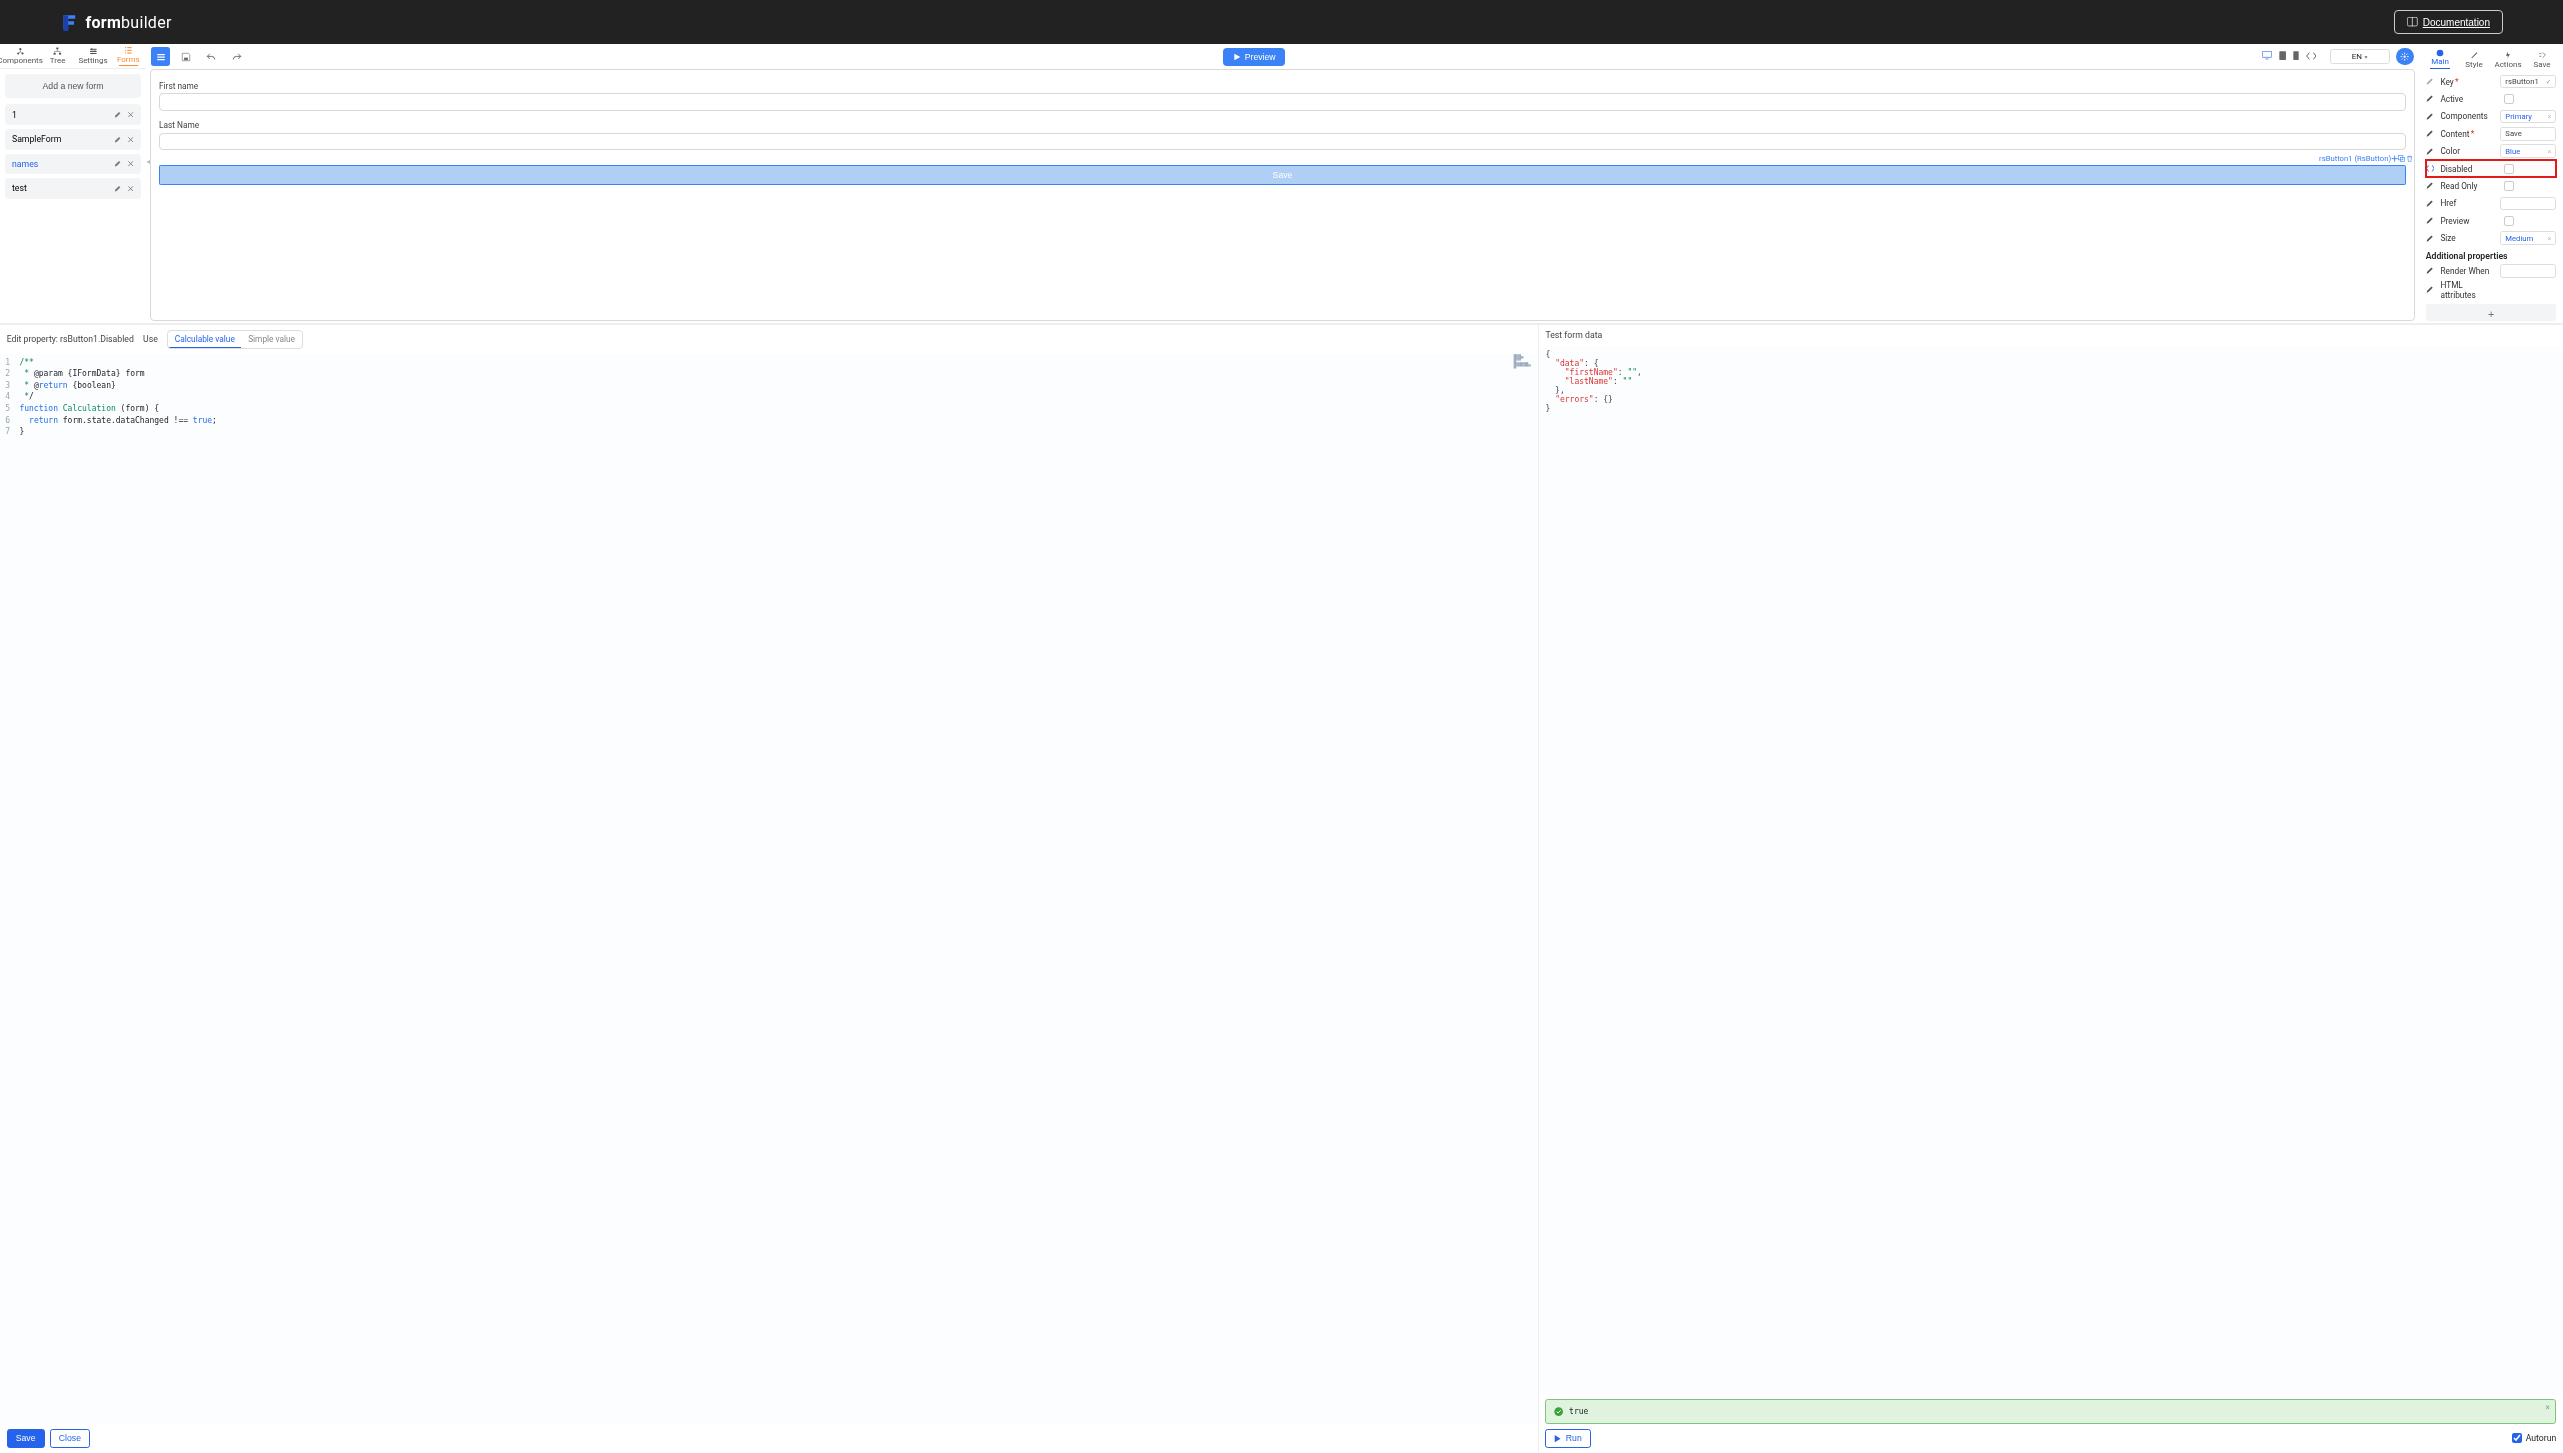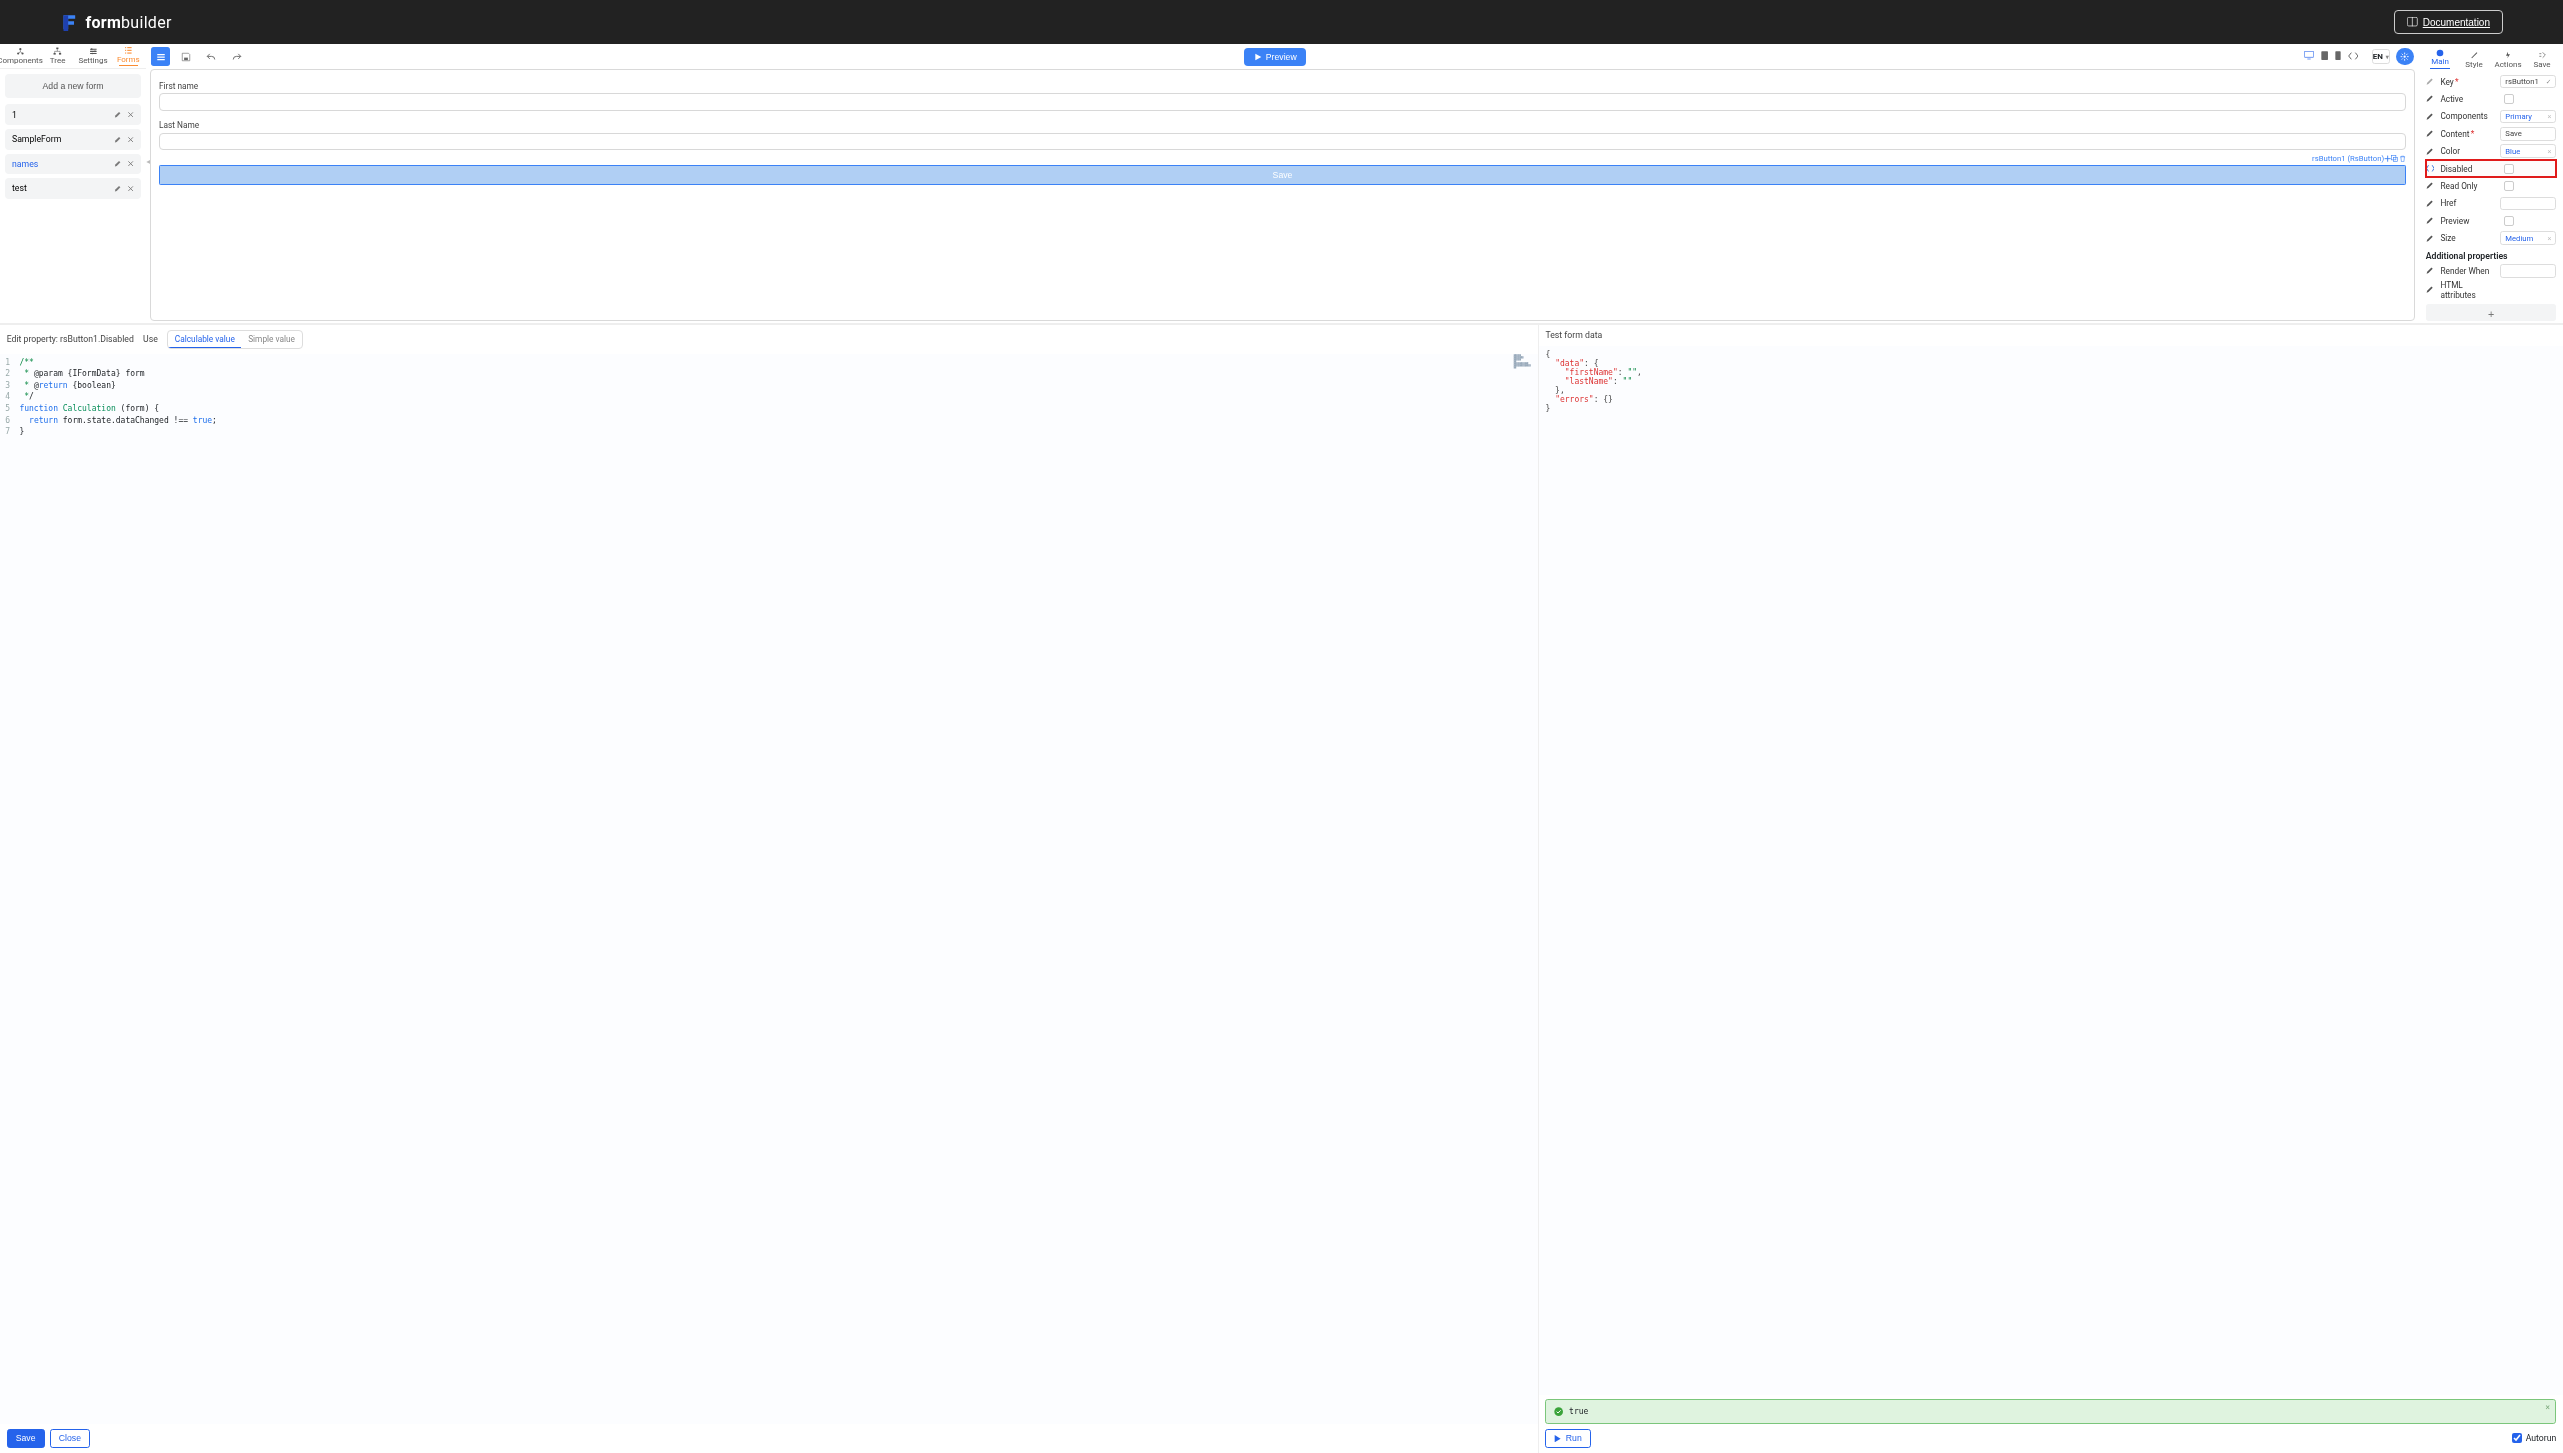--- a/index.html
+++ b/index.html
@@ -139,27 +139,26 @@
     padding: 4px 9.3px;
     font-size: 8.7px;
     display: flex;
     align-items: center;
     gap: 4px;
     cursor: pointer;
   }
   .lang-sel {
     border: 0.7px solid #ddd;
     border-radius: 2.7px;
-    padding: 2px 0;
+    padding: 2px 21px;
     font-size: 8px;
     display: flex;
     align-items: center;
     gap: 2.7px;
     cursor: pointer;
-    font-weight: bold;
   }
   .gear-btn {
     width: 17.4px;
     height: 17.4px;
     border-radius: 50%;
     background: #3b82f6;
     color: #fff;
     border: none;
     cursor: pointer;
     display: flex; align-items:center; justify-content:center;
@@ -177,21 +176,21 @@
   .fld-input {
     width: 100%;
     border: 0.7px solid #d8d8d8;
     border-radius: 4px;
     height: 17.4px;
     padding: 2.7px 5.3px;
     font-size: 8.7px;
   }
   .selected-meta {
     position: absolute;
-    right: 8px;
+    right: 1px;
     font-size: 7.7px;
     color: #3b82f6;
     display: flex;
     align-items: center;
     gap: 0;
     margin-top: 4px;
   }
   .selected-meta svg { width:7.3px; height:7.3px; fill:#3b82f6; }
   .save-btn-canvas {
     width: 100%;

